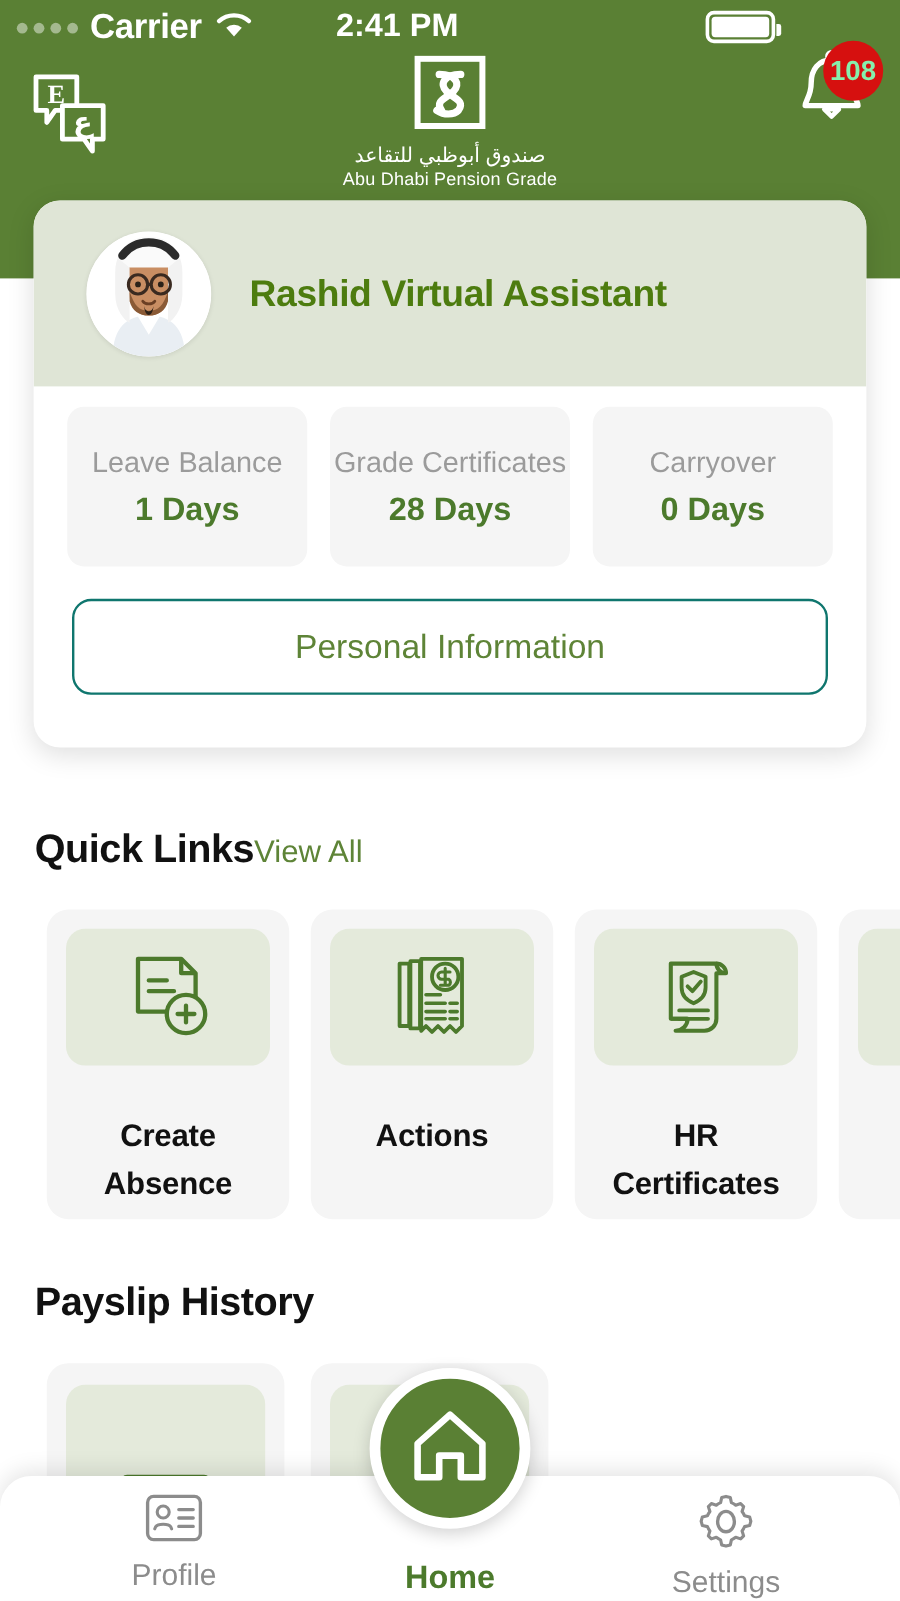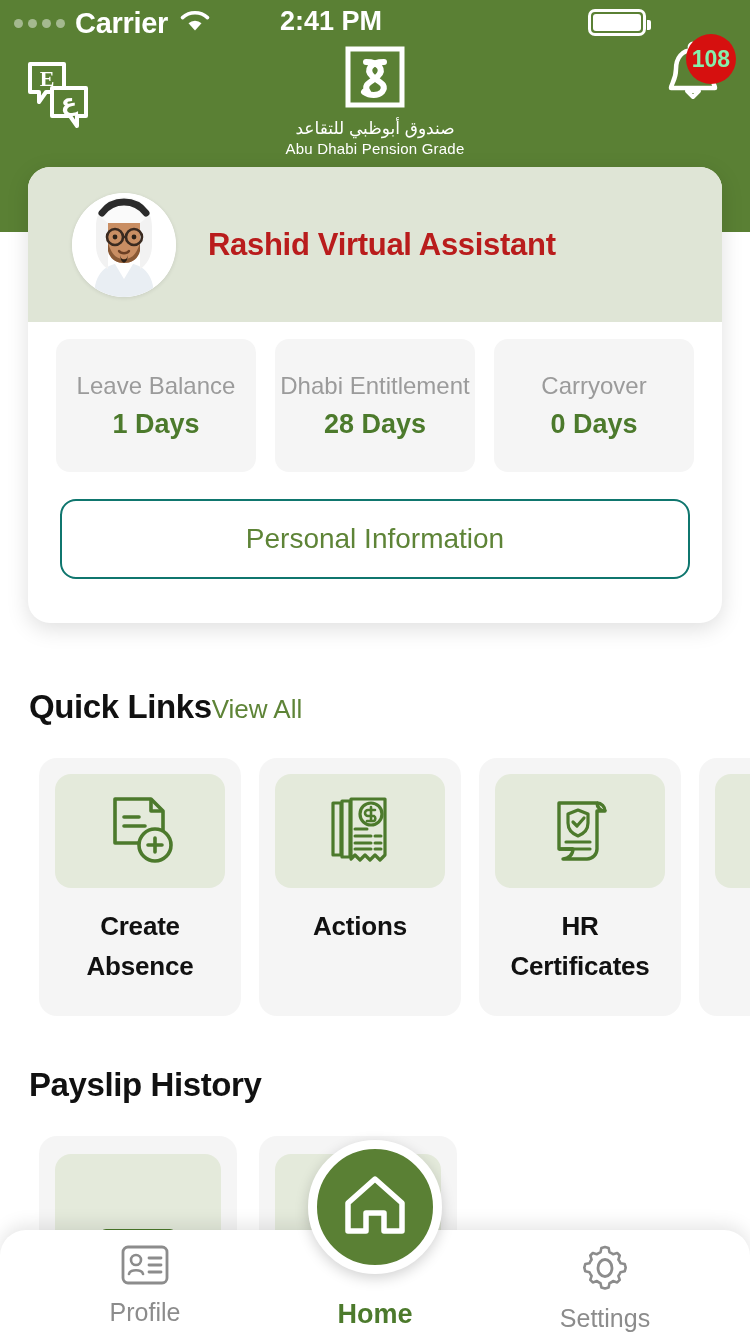--- a/index.html
+++ b/index.html
@@ -64,21 +64,21 @@
   }
   .card-head {
     height: 155px; background: #DFE5D6;
     display: flex; align-items: center; padding-left: 44px; gap: 32px;
   }
   .avatar {
     width: 104px; height: 104px; border-radius: 50%;
     background: #ffffff; overflow: hidden; flex: none;
     box-shadow: 0 1px 4px rgba(0,0,0,.10);
   }
-  .assistant-name { font-size: 31px; font-weight: 700; color: #b91c1c; letter-spacing: -0.3px; }
+  .assistant-name { font-size: 31px; font-weight: 700; color: #4d7c0f; letter-spacing: -0.3px; }
 
   .stats { display: flex; gap: 19px; padding: 17px 28px 0 28px; }
   .stat {
     flex: 1; height: 133px; background: #F5F5F5; border-radius: 14px;
     display: flex; flex-direction: column; align-items: center; justify-content: center; gap: 9px;
   }
   .stat-label { font-size: 24px; color: #9B9B9B; }
   .stat-value { font-size: 27px; color: #4C7A2C; font-weight: 700; }
 
   .personal-btn {
@@ -94,21 +94,21 @@
   }
   .section-title { font-size: 33px; font-weight: 700; color: #111111; letter-spacing: -0.4px; }
   .view-all { font-size: 26px; color: #5E8437; cursor: pointer; }
 
   
   .qrow { position: absolute; left: 0; top: 758px; width: 750px; height: 258px; }
   .qcard {
     position: absolute; top: 0; width: 202px; height: 258px;
     background: #F5F5F5; border-radius: 18px;
     display: flex; flex-direction: column; align-items: center;
-    padding-top: 16px; cursor: pointer;
+    padding-top: 16px; cursor: pointer; gap: 20px;
   }
   .qtile {
     width: 170px; height: 114px; background: #E4EADB; border-radius: 16px;
     display: flex; align-items: center; justify-content: center;
   }
   .qlabel {
     margin-top: 18px; font-size: 26px; font-weight: 700; color: #111111;
     text-align: center; line-height: 1.55; letter-spacing: -0.2px;
   }
 
@@ -233,21 +233,21 @@
       </div>
       <div class="assistant-name">Rashid Virtual Assistant</div>
     </div>
 
     <div class="stats">
       <div class="stat">
         <div class="stat-label">Leave Balance</div>
         <div class="stat-value">1 Days</div>
       </div>
       <div class="stat">
-        <div class="stat-label">Dhabi Entitlement</div>
+        <div class="stat-label">Grade Certificates</div>
         <div class="stat-value">28 Days</div>
       </div>
       <div class="stat">
         <div class="stat-label">Carryover</div>
         <div class="stat-value">0 Days</div>
       </div>
     </div>
 
     <div class="personal-btn">Personal Information</div>
   </div>

